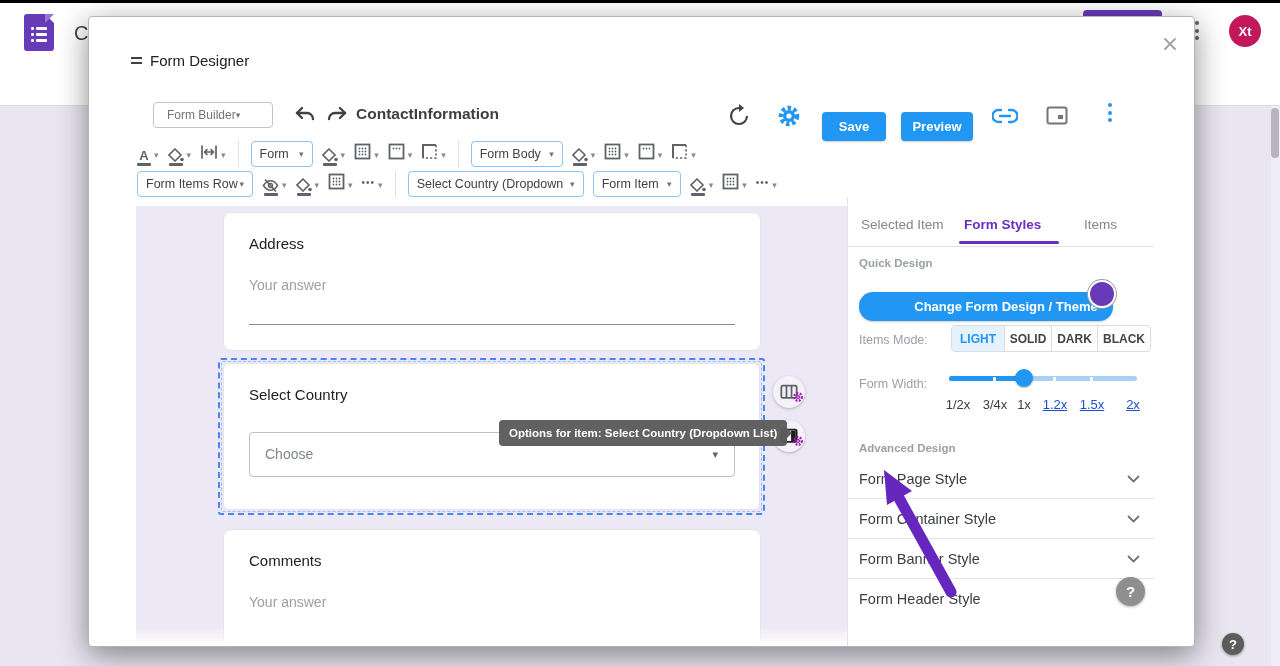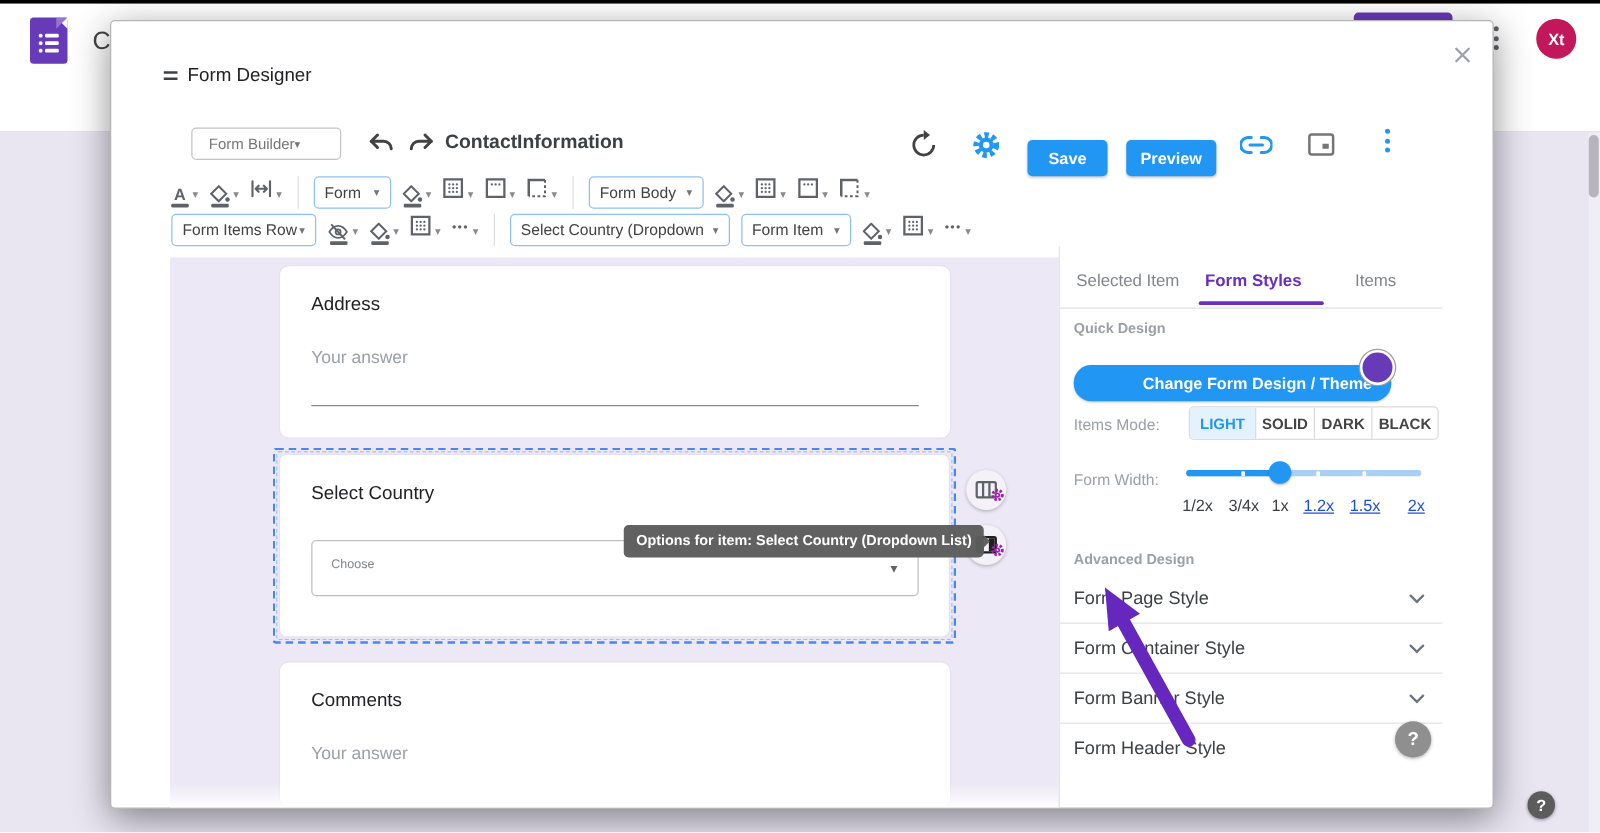--- a/index.html
+++ b/index.html
@@ -53,21 +53,21 @@
   .tbsel{height:26px;border:1px solid #8ec2ef;border-radius:4px;background:#fff;display:flex;align-items:center;justify-content:space-between;padding:0 8px;box-sizing:border-box;font-size:12.5px;color:#424242;white-space:nowrap;}
   
   .canvas{position:absolute;left:47px;top:189px;width:711px;height:440px;background:#ece8f5;overflow:hidden;}
   .card{position:absolute;background:#fff;border:1px solid #e5e2ec;border-radius:8px;box-sizing:border-box;}
   .f-label{position:absolute;left:25px;top:22px;font-size:15px;color:#202124;}
   .f-ph{position:absolute;left:25px;font-size:14px;color:#9aa0a6;}
   .f-line{position:absolute;left:25px;width:486px;height:1px;background:#8a8a8a;}
   .sel-outer{position:absolute;left:82px;top:152px;width:547px;height:157px;border:2px dashed #4687f2;border-radius:3px;box-sizing:border-box;}
   .sel-inner{position:absolute;left:1px;top:1px;right:1px;bottom:1px;border:1px dashed #9dbdf7;border-radius:2px;}
   .dd-box{position:absolute;left:25px;top:68px;width:486px;height:45px;border:1px solid #c0c0c0;border-radius:4px;box-sizing:border-box;}
-  .dd-ph{position:absolute;left:15px;top:13px;font-size:10px;color:#80868b;}
+  .dd-ph{position:absolute;left:15px;top:13px;font-size:14px;color:#80868b;}
   .dd-car{position:absolute;right:16px;top:15px;font-size:11px;color:#5f6368;}
   .dd-car::after{content:"▾";}
   .tooltip{position:absolute;left:363px;top:214px;height:26px;background:rgba(92,92,92,.97);border-radius:4px;color:#fff;font-size:11.5px;font-weight:bold;line-height:26px;padding:0 10px;white-space:nowrap;z-index:6;}
   .tooltip .tip{position:absolute;right:-5px;top:8px;width:0;height:0;border-top:5px solid transparent;border-bottom:5px solid transparent;border-left:5px solid rgba(92,92,92,.97);}
   .canvas-fade{position:absolute;left:0;bottom:0;width:100%;height:20px;background:linear-gradient(to bottom,rgba(255,255,255,0),rgba(255,255,255,.95));}
   .floatbtn{position:absolute;width:32px;height:32px;border-radius:50%;background:#f4f2f8;box-shadow:0 1px 3px rgba(0,0,0,.25);display:flex;align-items:center;justify-content:center;}
   .minigear{position:absolute;right:1px;bottom:1px;}
   
   .v-div{position:absolute;left:758px;top:180px;width:1px;height:449px;background:#e6e3ed;}
   .tab{position:absolute;top:200px;font-size:13.5px;color:#80868b;}

